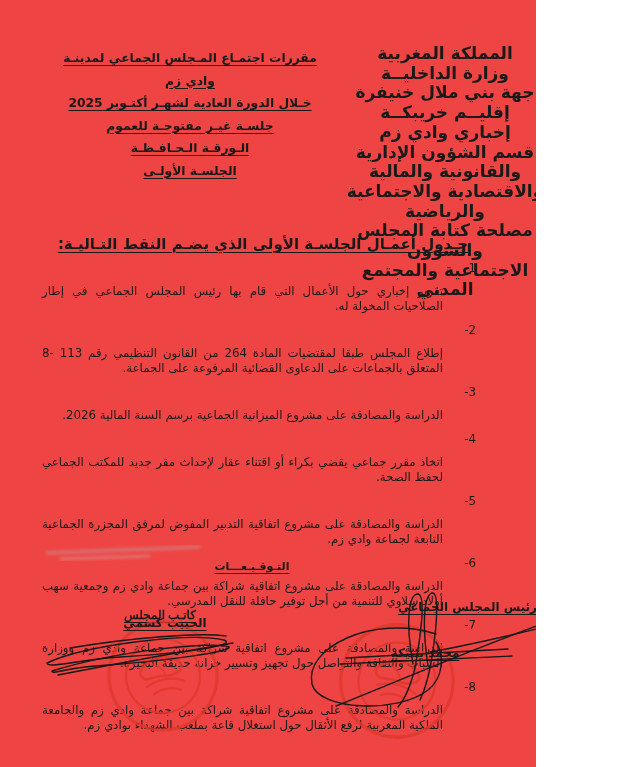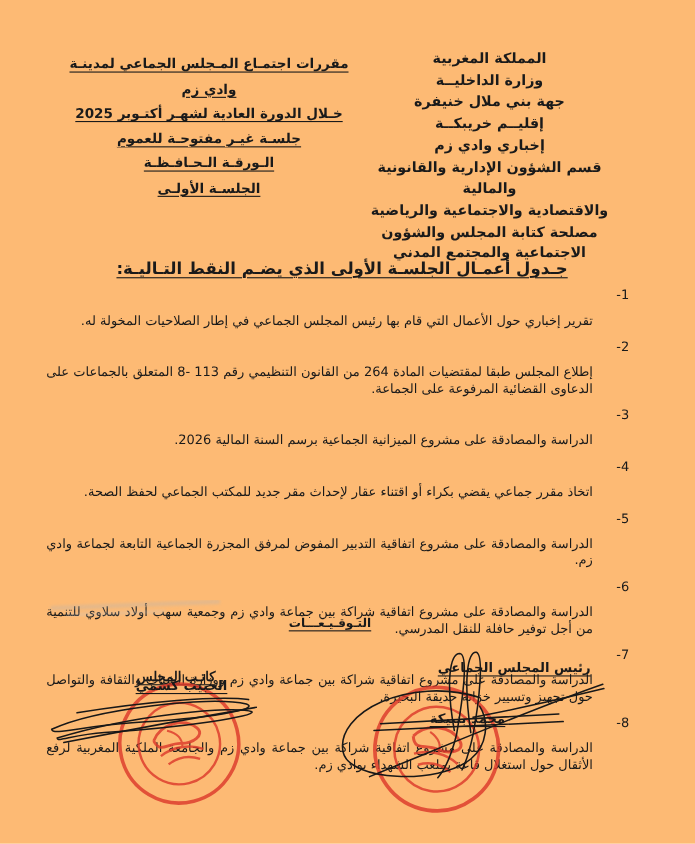--- a/index.html
+++ b/index.html
@@ -1,33 +1,33 @@
 <!DOCTYPE html>
 <html lang="ar"><head>
 <meta charset="utf-8">
 <style>
   html,body{margin:0;padding:0;}
   body{background:#ffffff;}
   .page{
     position:relative;
-    width:632px;height:767px;
-    background:#fdba74;
+    width:536px;height:767px;
+    background:#ef4444;
     overflow:hidden;
     font-family:"DejaVu Sans", sans-serif;
     color:#1a1a1a;
     direction:rtl;
   }
   .u{text-decoration:underline;text-decoration-thickness:1.4px;text-underline-offset:3px;}
   .title-block{
     position:absolute;left:56px;top:47px;width:268px;
     text-align:center;font-weight:bold;font-size:12.3px;line-height:22.5px;
   }
   .header-block{
     position:absolute;left:332px;top:44px;width:226px;
-    text-align:center;font-weight:bold;font-size:13px;line-height:19.7px;
+    text-align:center;font-weight:bold;font-size:17px;line-height:19.7px;
   }
   .agenda-heading{
     position:absolute;left:0;right:10px;top:235px;
     text-align:center;font-weight:bold;font-size:15px;
   }
   .agenda{
     position:absolute;top:261px;right:60px;left:42px;
     font-size:11.8px;line-height:15px;
   }
   .item{display:flex;gap:13px;margin-bottom:9px;}

